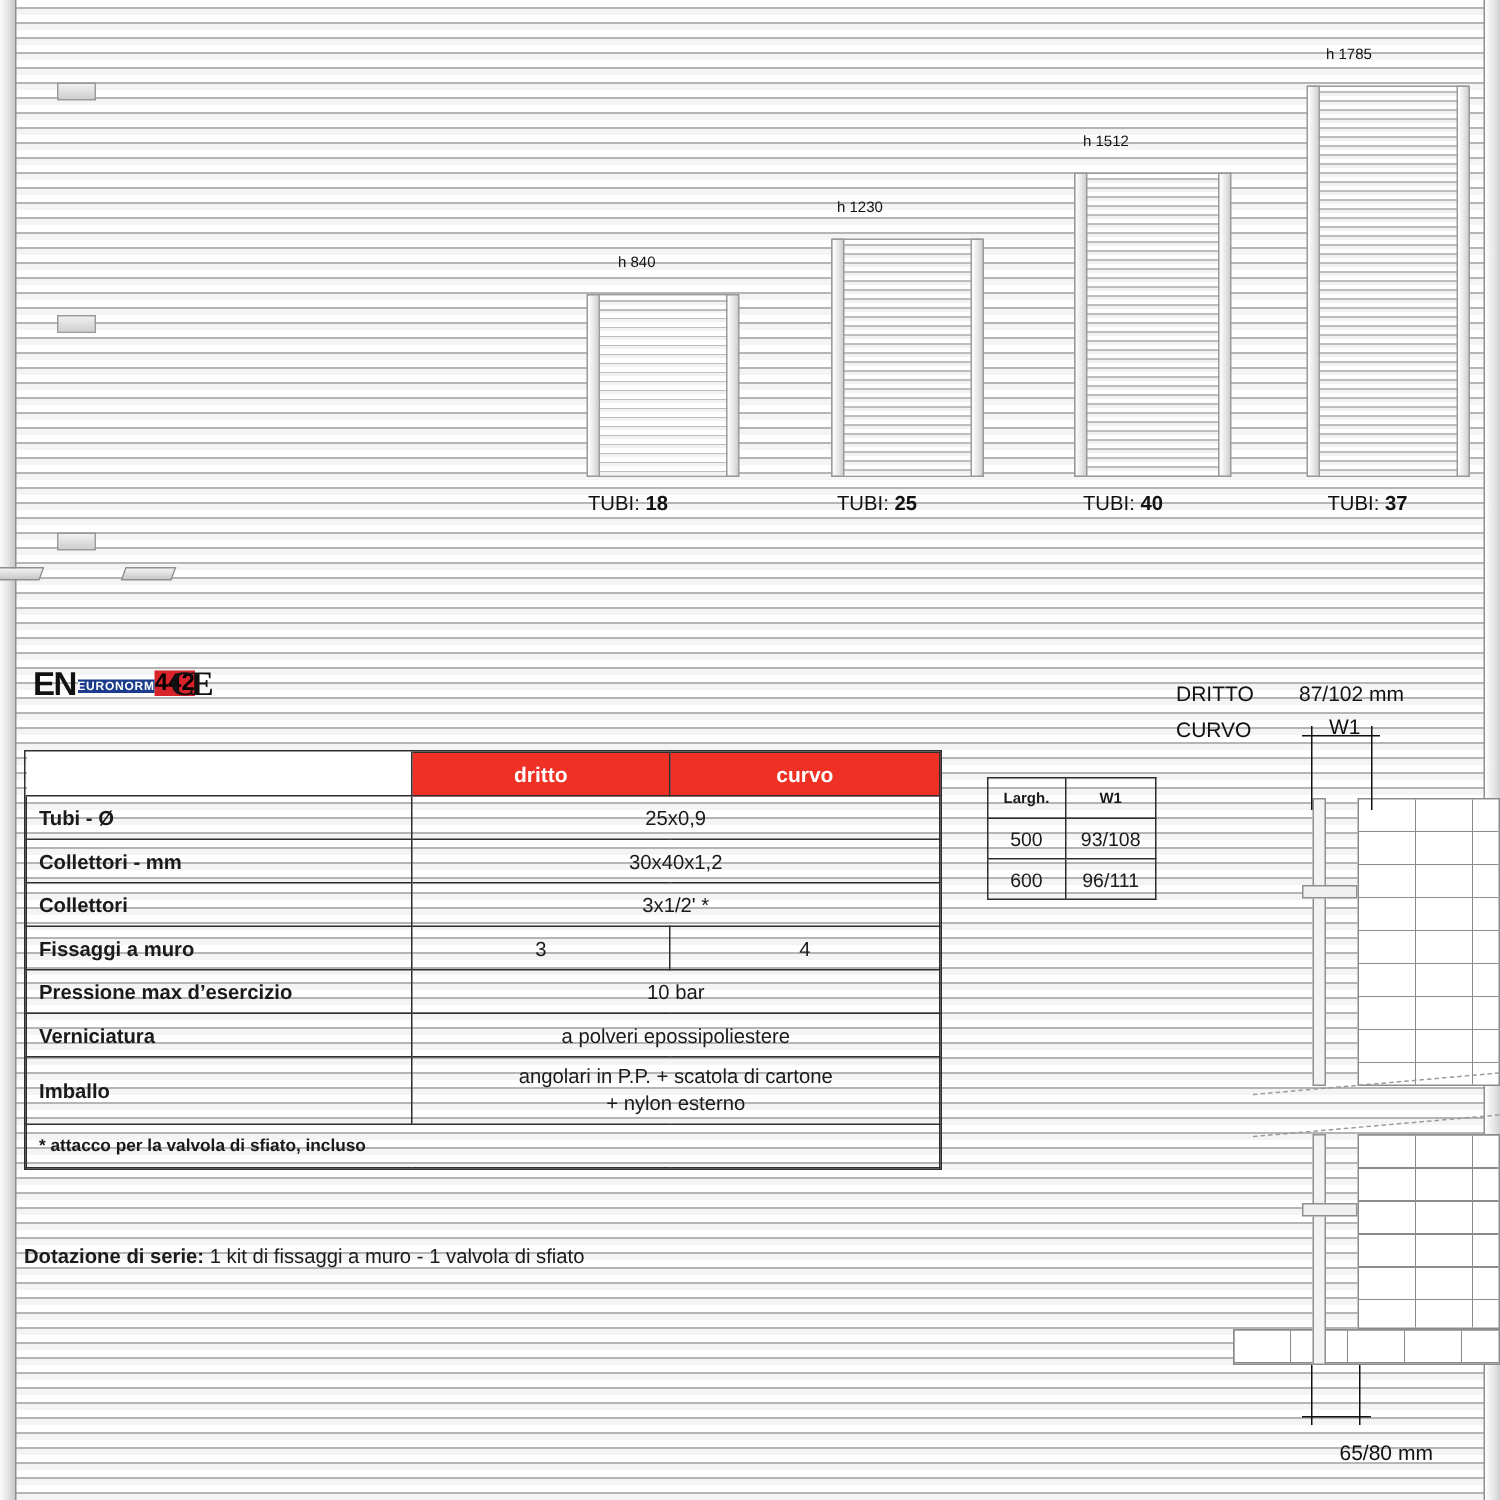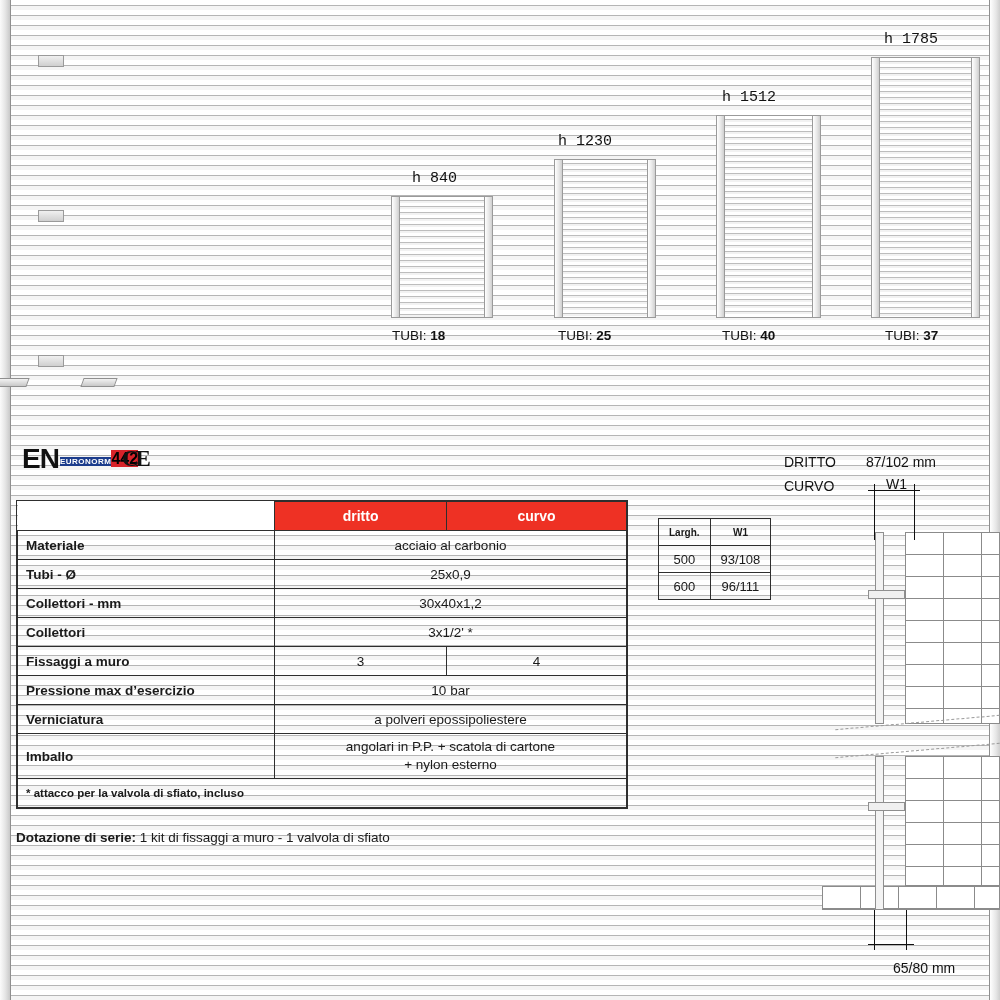--- a/index.html
+++ b/index.html
@@ -29,21 +29,21 @@
         #f2f2f2 4px,#f2f2f2 6px);
   }
   .rad .post{
     position:absolute;top:0;height:100%;width:9px;
     background:linear-gradient(to right,#ffffff,#e8e8e8 55%,#cfcfcf);
     border:1px solid #9a9a9a;box-sizing:border-box;
   }
   .rad .post.l{left:-1px;}
   .rad .post.r{right:-1px;}
   .lbl-h{
-    position:absolute;font-size:15px;color:#111;white-space:nowrap;font-family:Liberation Mono, monospace;
+    position:absolute;font-size:10px;color:#111;white-space:nowrap;
   }
   .lbl-t{
     position:absolute;font-size:13.5px;color:#111;white-space:nowrap;
   }
   .lbl-t b{font-weight:bold;}
 
   
   #big-rad{left:70px;top:18px;width:105px;height:375px;}
   #big-rad .bigrails{
     position:absolute;left:0;top:0;width:100%;height:100%;
@@ -66,21 +66,21 @@
     position:absolute;width:34px;height:9px;
     background:linear-gradient(to bottom,#f2f2f2,#c8c8c8);
     border:1px solid #8f8f8f;box-sizing:border-box;
     transform:skewX(-20deg);
   }
 
   
   #logos{left:22px;top:443px;}
   .en-box{
     display:inline-block;vertical-align:middle;
-    font-size:28px;font-weight:bold;letter-spacing:-1px;color:#111;
+    font-size:22px;font-weight:bold;letter-spacing:-1px;color:#111;
   }
   .en442{
     display:inline-block;vertical-align:middle;margin-left:1px;
     width:48px;
   }
   .en442 .top{
     background:#1b3c8c;color:#fff;font-size:8px;font-weight:bold;
     text-align:center;letter-spacing:.5px;line-height:10px;height:10px;
     position:relative;
   }
@@ -211,24 +211,20 @@
 
 <div class="abs" id="spec-table">
 <table>
   <tbody>
         <tr>
     <td class="hdr-blank"></td>
     <td class="hdr-cell">dritto</td>
     <td class="hdr-cell">curvo</td>
   </tr>
   <tr>
-    <td class="lbl-cell">Materiale</td>
-    <td class="val-cell" colspan="2">acciaio al carbonio</td>
-  </tr>
-  <tr>
     <td class="lbl-cell">Tubi - Ø</td>
     <td class="val-cell" colspan="2">25x0,9</td>
   </tr>
   <tr>
     <td class="lbl-cell">Collettori - mm</td>
     <td class="val-cell" colspan="2">30x40x1,2</td>
   </tr>
   <tr>
     <td class="lbl-cell">Collettori</td>
     <td class="val-cell" colspan="2">3x1/2' *</td>

